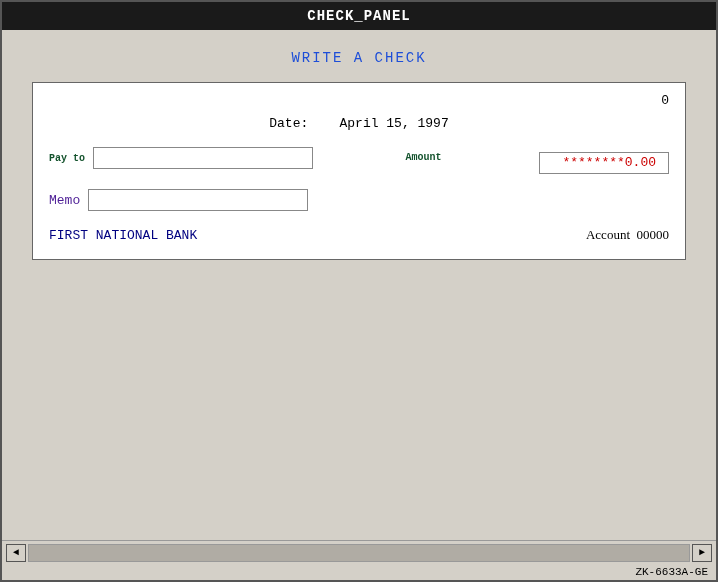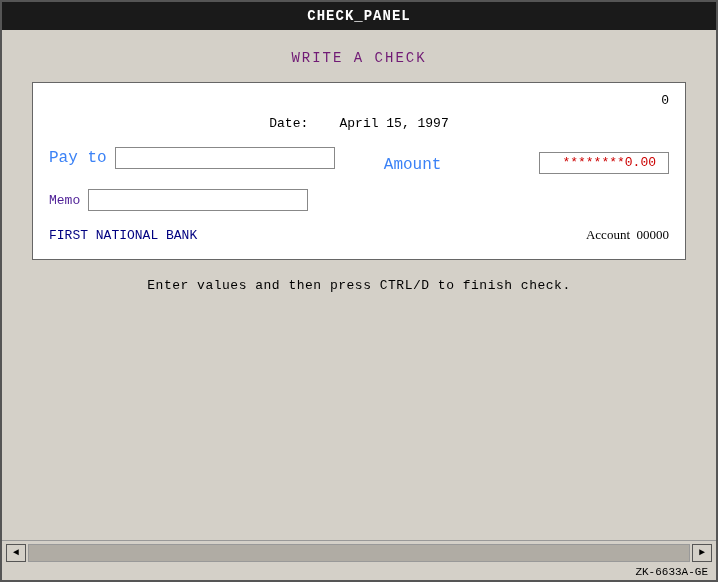--- a/index.html
+++ b/index.html
@@ -34,21 +34,21 @@
       flex: 1;
       background: #d4d0c8;
       display: flex;
       flex-direction: column;
       align-items: center;
       padding: 20px 30px 10px 30px;
     }
 
     .write-check-label {
       font-size: 14px;
-      color: #701a75;
+      color: #1d4ed8;
       letter-spacing: 2px;
       margin-bottom: 16px;
       font-family: 'Courier New', Courier, monospace;
     }
 
     .check-box {
       border: 1px solid #666;
       background: #ffffff;
       width: 100%;
       padding: 10px 16px 16px 16px;
@@ -72,25 +72,26 @@
       font-family: 'Courier New', Courier, monospace;
     }
 
     .check-row {
       display: flex;
       align-items: center;
       margin-bottom: 10px;
     }
 
     .check-row-label {
-      font-size: 16px;
-      color: #3b82f6;
+      font-size: 10px;
+      color: #14532d;
       font-family: 'Courier New', Courier, monospace;
       white-space: nowrap;
       margin-right: 8px;
+      font-weight: bold;
     }
 
     .check-input {
       border: 1px solid #888;
       background: #ffffff;
       height: 22px;
       font-family: 'Courier New', Courier, monospace;
       font-size: 13px;
       padding: 2px 4px;
       outline: none;
@@ -112,21 +113,21 @@
       color: #cc0000;
     }
 
     .memo-input {
       width: 220px;
     }
 
     .amount-row {
       margin-left: auto;
       display: flex;
-      align-items: flex-end;
+      align-items: flex-start;
       gap: 40px;
     }
 
     .check-middle-row {
       display: flex;
       align-items: center;
       justify-content: space-between;
       margin-bottom: 10px;
     }
 
@@ -246,21 +247,20 @@
     <div class="check-bottom">
       <span class="bank-name">FIRST NATIONAL BANK</span>
       <span class="account-info">
         <span>Account</span>&nbsp;
         <span>00000</span>
       </span>
     </div>
 
   </div>
 
-  <div class="instruction-text">Enter values and then press CTRL/D to finish check.</div>
 
 </div>
 
 <div class="scrollbar-area">
   <div class="scroll-btn">
     <span>◄</span>
   </div>
   <div class="scroll-track"></div>
   <div class="scroll-btn">
     <span>►</span>

